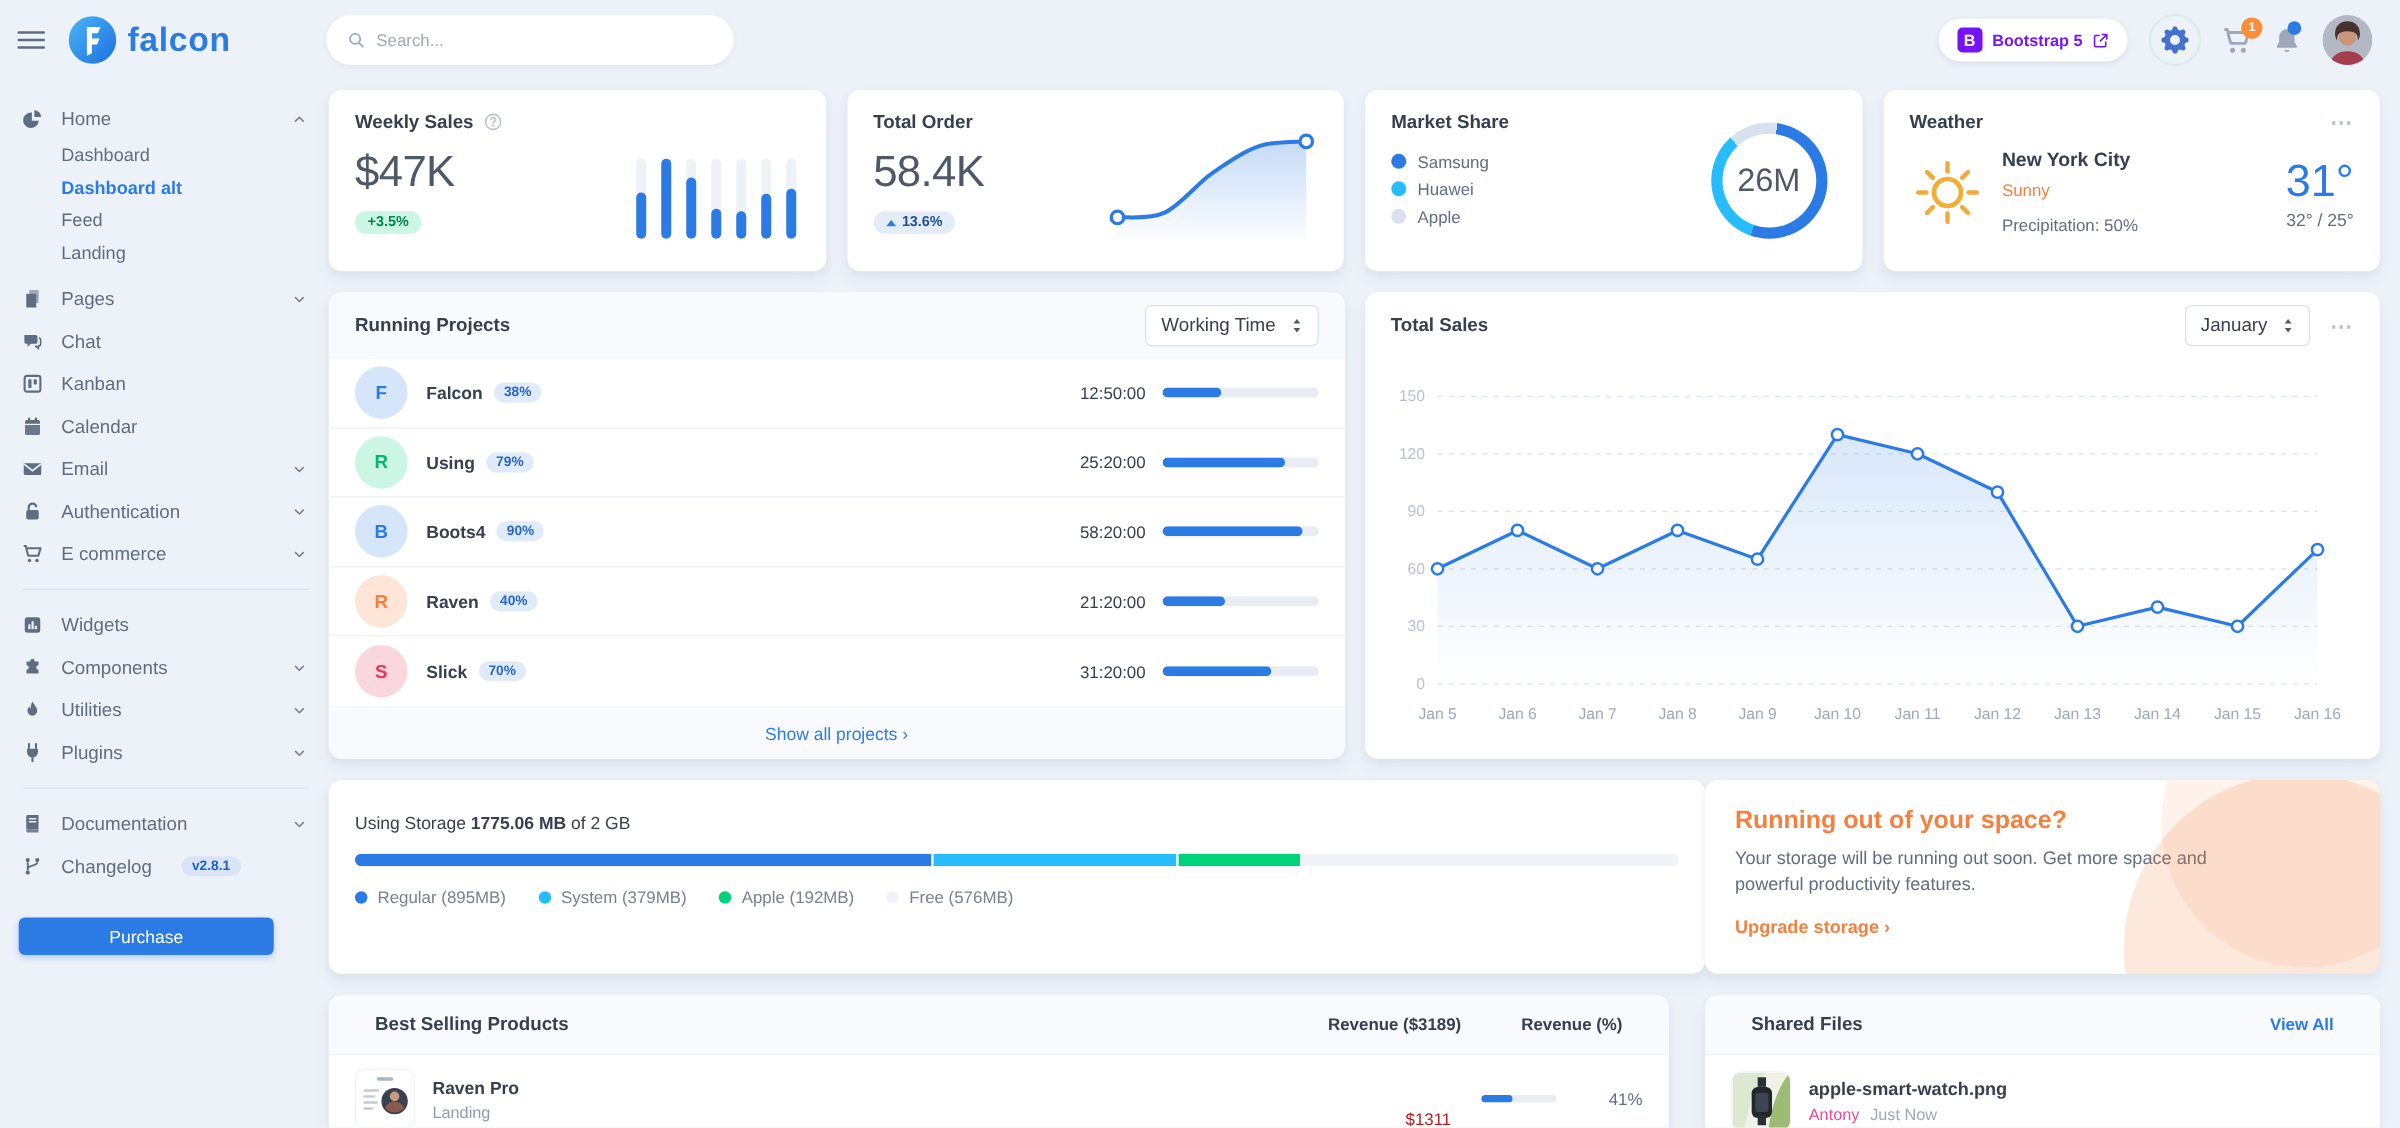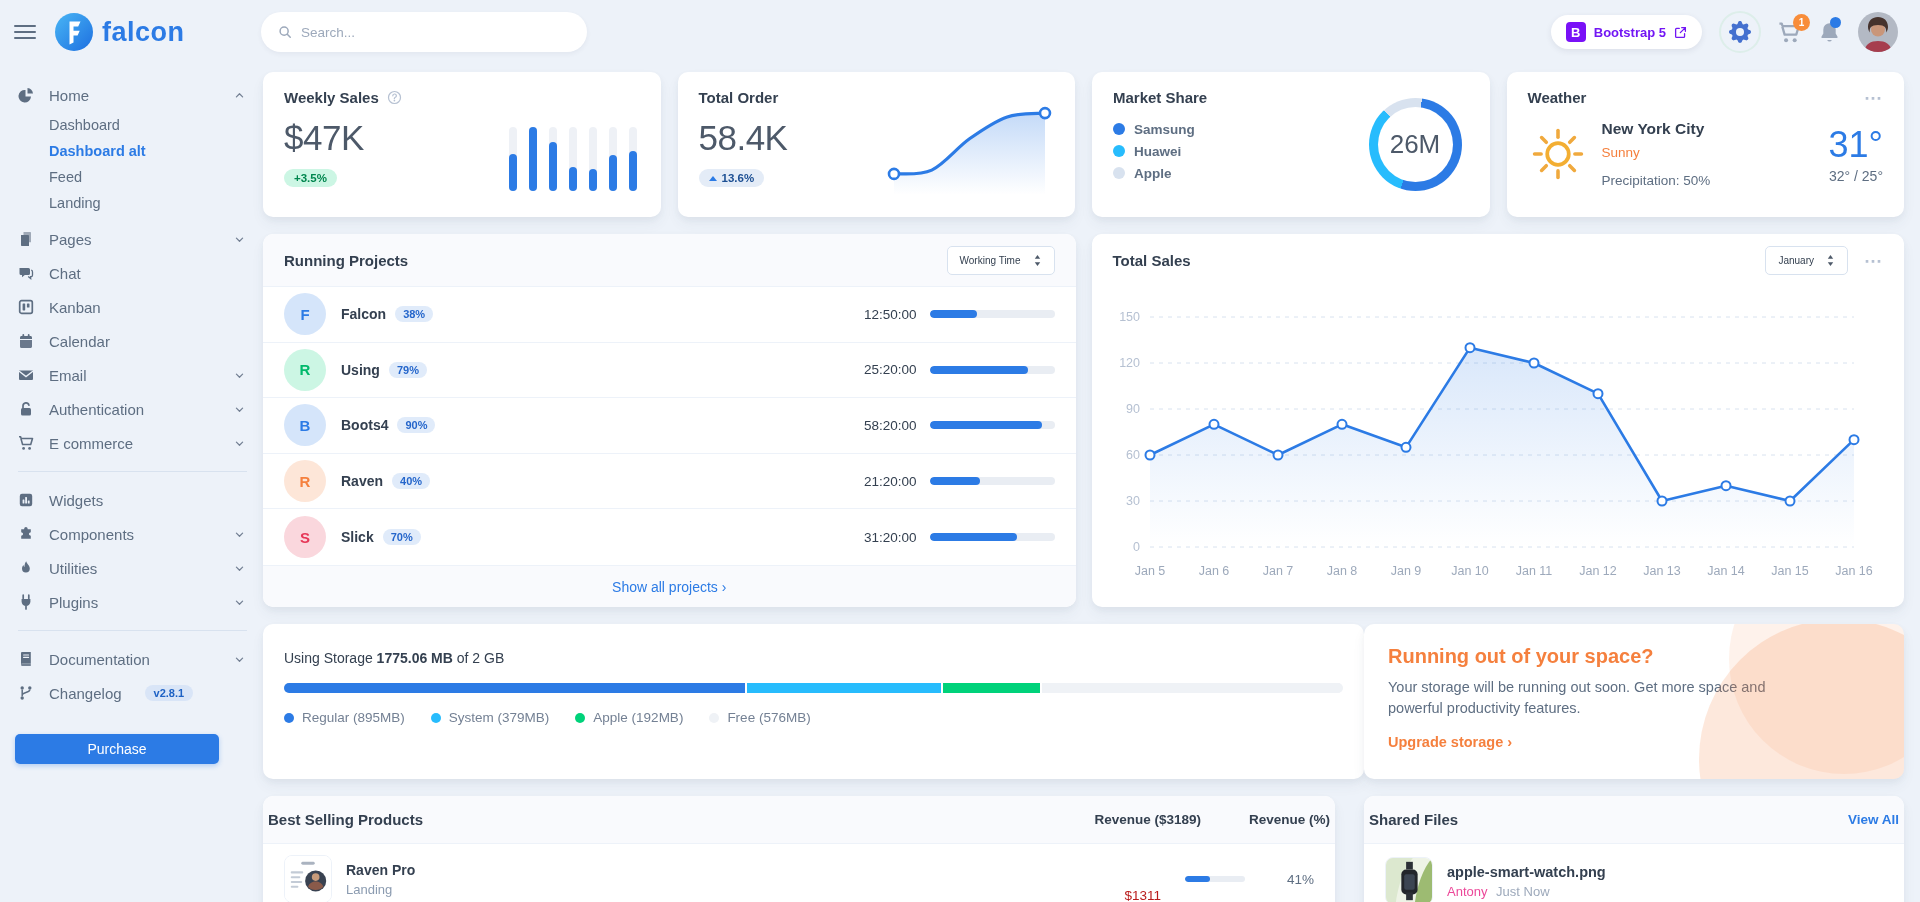--- a/index.html
+++ b/index.html
@@ -68,41 +68,41 @@
   .stat-value { margin-top:12px; font-size:35px; color:#4d5969; letter-spacing:-.5px; }
   .badge { display:inline-flex; align-items:center; gap:5px; margin-top:11px; font-size:11.5px; font-weight:700; padding:3px 10px; border-radius:10px; }
   .badge-success { background:#ccf6e4; color:#00864e; }
   .badge-primary { background:#e4ecf7; color:#1c4f93; }
   .caret-up { width:0; height:0; border-left:4px solid transparent; border-right:4px solid transparent; border-bottom:5px solid #2c7be5; display:inline-block; }
   .weekly-bars { position:absolute; right:24px; bottom:26px; height:64px; display:flex; align-items:flex-end; gap:12px; }
   .wbar { width:8px; height:100%; background:#eef1f6; border-radius:4px; position:relative; }
   .wbar i { position:absolute; bottom:0; left:0; width:100%; background:#2c7be5; border-radius:4px; }
   .order-spark { position:absolute; right:18px; bottom:22px; }
 
-  .ms-legend { margin-top:12px;font-weight:bold; }
+  .ms-legend { margin-top:12px; }
   .ms-item { display:flex; align-items:center; gap:9px; height:22px; font-size:13.5px; color:#5e6e82; }
   .ms-dot { width:12px; height:12px; border-radius:50%; }
   .donut { position:absolute; right:28px; top:26px; width:93px; height:93px; border-radius:50%; }
   .donut-hole { position:absolute; inset:9px; background:#fff; border-radius:50%; display:flex; align-items:center; justify-content:center; font-size:26px; color:#4d5969; }
 
   .weather-body { display:flex; align-items:center; margin-top:14px; }
   .weather-sun { width:60px; height:60px; margin-right:14px; }
   .weather-city { font-size:15.5px; font-weight:700; color:#344050; }
   .weather-cond { font-size:13.5px; color:#f5803e; margin-top:7px; }
   .weather-precip { font-size:13.5px; color:#5e6e82; margin-top:13px; }
   .weather-right { margin-left:auto; text-align:right; }
   .weather-temp { font-size:36px; color:#2c7be5; }
   .weather-range { font-size:14px; color:#5e6e82; margin-top:2px; }
   .dots-icon { color:#b6c1d2; font-size:18px; font-weight:700; letter-spacing:1px; cursor:pointer; line-height:10px; }
 
   
   .panel { height:373px; display:flex; flex-direction:column; overflow:hidden; }
   .panel-header { display:flex; align-items:center; justify-content:space-between; padding:10px 21px; background:#f9fafd; border-bottom:1px solid #edf2f9; border-radius:10px 10px 0 0; flex:0 0 auto; height:53px; }
   .panel-header.plain { background:#fff; border-bottom:none; }
-  .select-box { display:flex; align-items:center; gap:12px; border:1px solid #d8e2ef; border-radius:5px; background:#fff; padding:7px 12px; font-size:10px; color:#344050; cursor:pointer; }
+  .select-box { display:flex; align-items:center; gap:12px; border:1px solid #d8e2ef; border-radius:5px; background:#fff; padding:7px 12px; font-size:15px; color:#344050; cursor:pointer; }
   .select-box svg { width:9px; height:13px; color:#4d5969; }
   .hdr-right { display:flex; align-items:center; gap:16px; }
   .project-row { display:flex; align-items:center; padding:0 21px; height:56px; border-bottom:1px solid #edf2f9; }
   .p-avatar { width:42px; height:42px; border-radius:50%; display:flex; align-items:center; justify-content:center; font-size:15px; font-weight:700; flex:0 0 42px; }
   .p-name { margin-left:15px; font-size:14px; font-weight:600; color:#344050; text-decoration:none; cursor:pointer; }
   .p-badge { margin-left:9px; background:#e0ebfa; color:#2566cb; font-size:11px; font-weight:700; padding:2px 8px; border-radius:10px; }
   .p-right { margin-left:auto; display:flex; align-items:center; gap:13px; }
   .p-time { font-size:13.5px; color:#344050; }
   .p-progress { width:125px; height:8px; background:#e9edf3; border-radius:4px; overflow:hidden; }
   .p-progress i { display:block; height:100%; background:#2c7be5; border-radius:4px; }
@@ -121,21 +121,21 @@
   
   .promo-card { height:155px; padding:21px 24px; position:relative; overflow:hidden; }
   .promo-blob1 { position:absolute; right:-55px; top:-80px; width:230px; height:230px; border-radius:50%; background:rgba(245,128,62,.10); }
   .promo-blob2 { position:absolute; right:-75px; bottom:-120px; width:280px; height:280px; border-radius:50%; background:rgba(245,128,62,.18); }
   .promo-title { font-size:20px; font-weight:700; color:#f5803e; }
   .promo-body { margin-top:9px; font-size:14.5px; color:#5e6e82; line-height:1.45; max-width:400px; }
   .promo-link { display:inline-block; margin-top:15px; font-size:14.5px; font-weight:600; color:#f5803e; text-decoration:none; cursor:pointer; }
 
   
   .bottom-card { height:150px; overflow:hidden; display:flex; flex-direction:column; }
-  .tbl-header { display:flex; align-items:center; padding:15px 5px; background:#f9fafd; border-bottom:1px solid #edf2f9; border-radius:10px 10px 0 0; }
+  .tbl-header { display:flex; align-items:center; padding:15px 37px; background:#f9fafd; border-bottom:1px solid #edf2f9; border-radius:10px 10px 0 0; }
   .tbl-title { font-size:15px; font-weight:700; color:#344050; flex:1; }
   .tbl-col { font-size:13.5px; font-weight:700; color:#344050; text-align:right; }
   .col-rev { width:150px; margin-right:24px; }
   .col-pct { width:105px; }
   .prod-row { display:flex; align-items:center; padding:11px 21px; }
   .thumb { width:48px; height:48px; border-radius:8px; overflow:hidden; border:1px solid #edf2f9; flex:0 0 48px; }
   .prod-info { margin-left:14px; }
   .prod-name { font-size:14px; font-weight:700; color:#344050; text-decoration:none; cursor:pointer; display:block; }
   .prod-cat { font-size:13px; color:#8b9bb0; margin-top:4px; display:block; cursor:pointer; text-decoration:none; }
   .prod-right { margin-left:auto; display:flex; align-items:center; }

